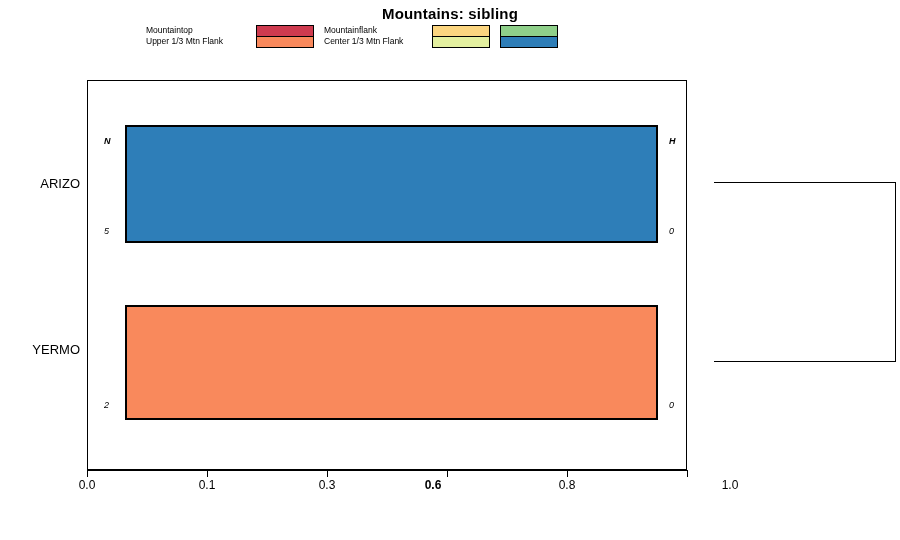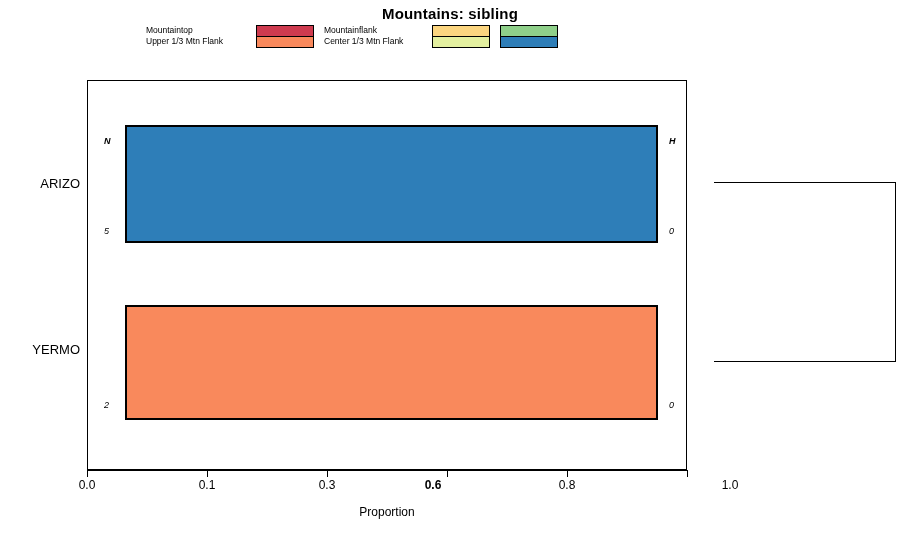--- a/index.html
+++ b/index.html
@@ -259,17 +259,16 @@
       <div class="x-tick" style="left: 327px;"></div>
       <div class="x-tick-label" style="left: 327px;">0.3</div>
       <div class="x-tick" style="left: 447px;"></div>
       <div class="x-tick-label" style="left: 433px; font-weight: bold;">0.6</div>
       <div class="x-tick" style="left: 567px;"></div>
       <div class="x-tick-label" style="left: 567px;">0.8</div>
       <div class="x-tick" style="left: 687px;"></div>
       <div class="x-tick-label" style="left: 707px; margin-left: 23px;">1.0</div>
     </div>
 
-  <div class="x-axis-title">Proportion</div>
 
   <div class="side-panel"></div>
 
 </div>
 
 </body></html>

